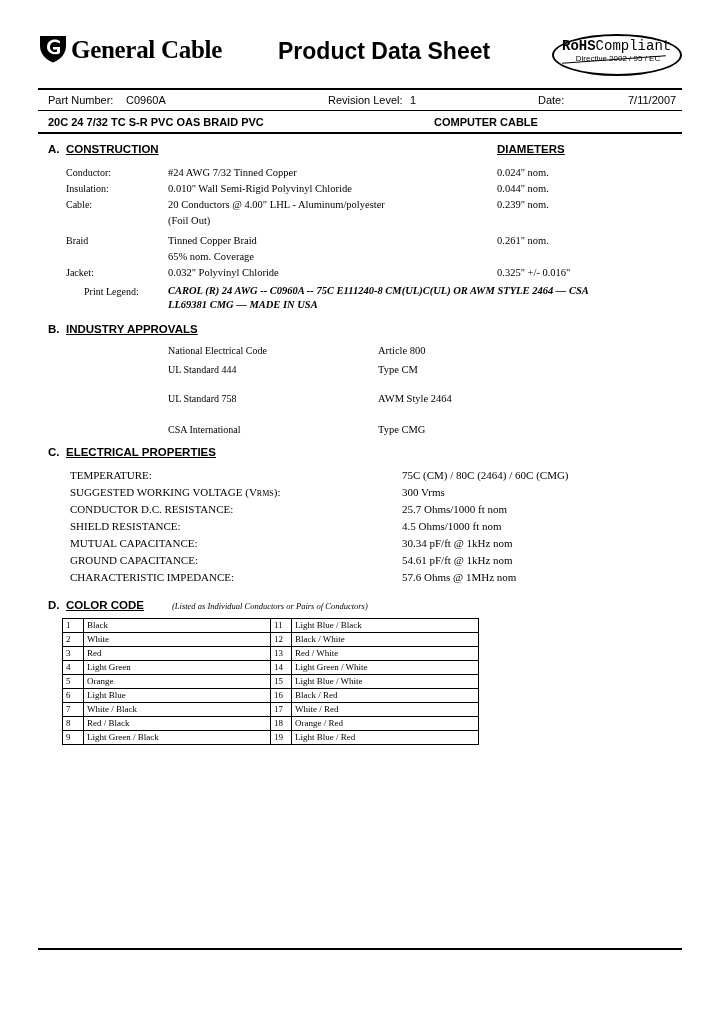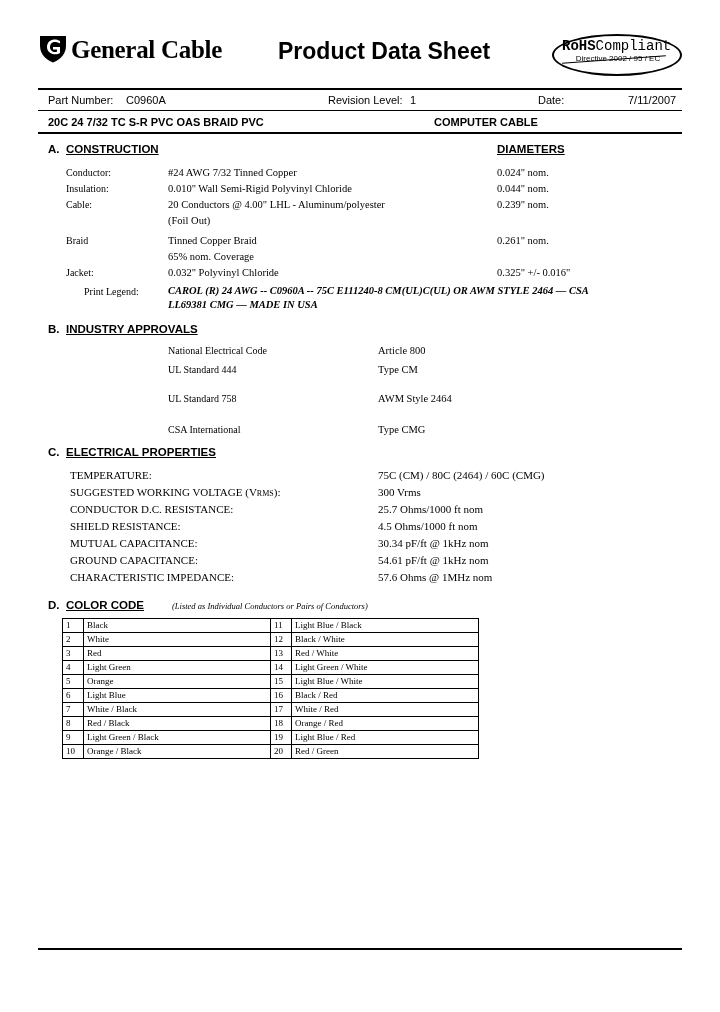--- a/index.html
+++ b/index.html
@@ -172,20 +172,21 @@
     position: absolute;
     font-family: "Liberation Serif", serif;
     font-size: 11px;
     white-space: nowrap;
   }
   .elec-val {
     position: absolute;
     font-family: "Liberation Serif", serif;
     font-size: 11px;
     white-space: nowrap;
+    margin-left: 24px;
   }
 
   
   .cc-table {
     position: absolute;
     left: 62px; top: 618px;
     border-collapse: collapse;
     font-family: "Liberation Serif", serif;
     font-size: 9px;
   }
@@ -382,23 +383,17 @@
         <td class="cc-name-l">Red / Black</td>
         <td class="cc-num">18</td>
         <td class="cc-name-r">Orange / Red</td>
       </tr>
       <tr>
         <td class="cc-num">9</td>
         <td class="cc-name-l">Light Green / Black</td>
         <td class="cc-num">19</td>
         <td class="cc-name-r">Light Blue / Red</td>
       </tr>
-      <tr>
-        <td class="cc-num">10</td>
-        <td class="cc-name-l">Orange / Black</td>
-        <td class="cc-num">20</td>
-        <td class="cc-name-r">Red / Green</td>
-      </tr>
     </tbody>
   </table>
 
 
 </div>
 
 </body></html>

